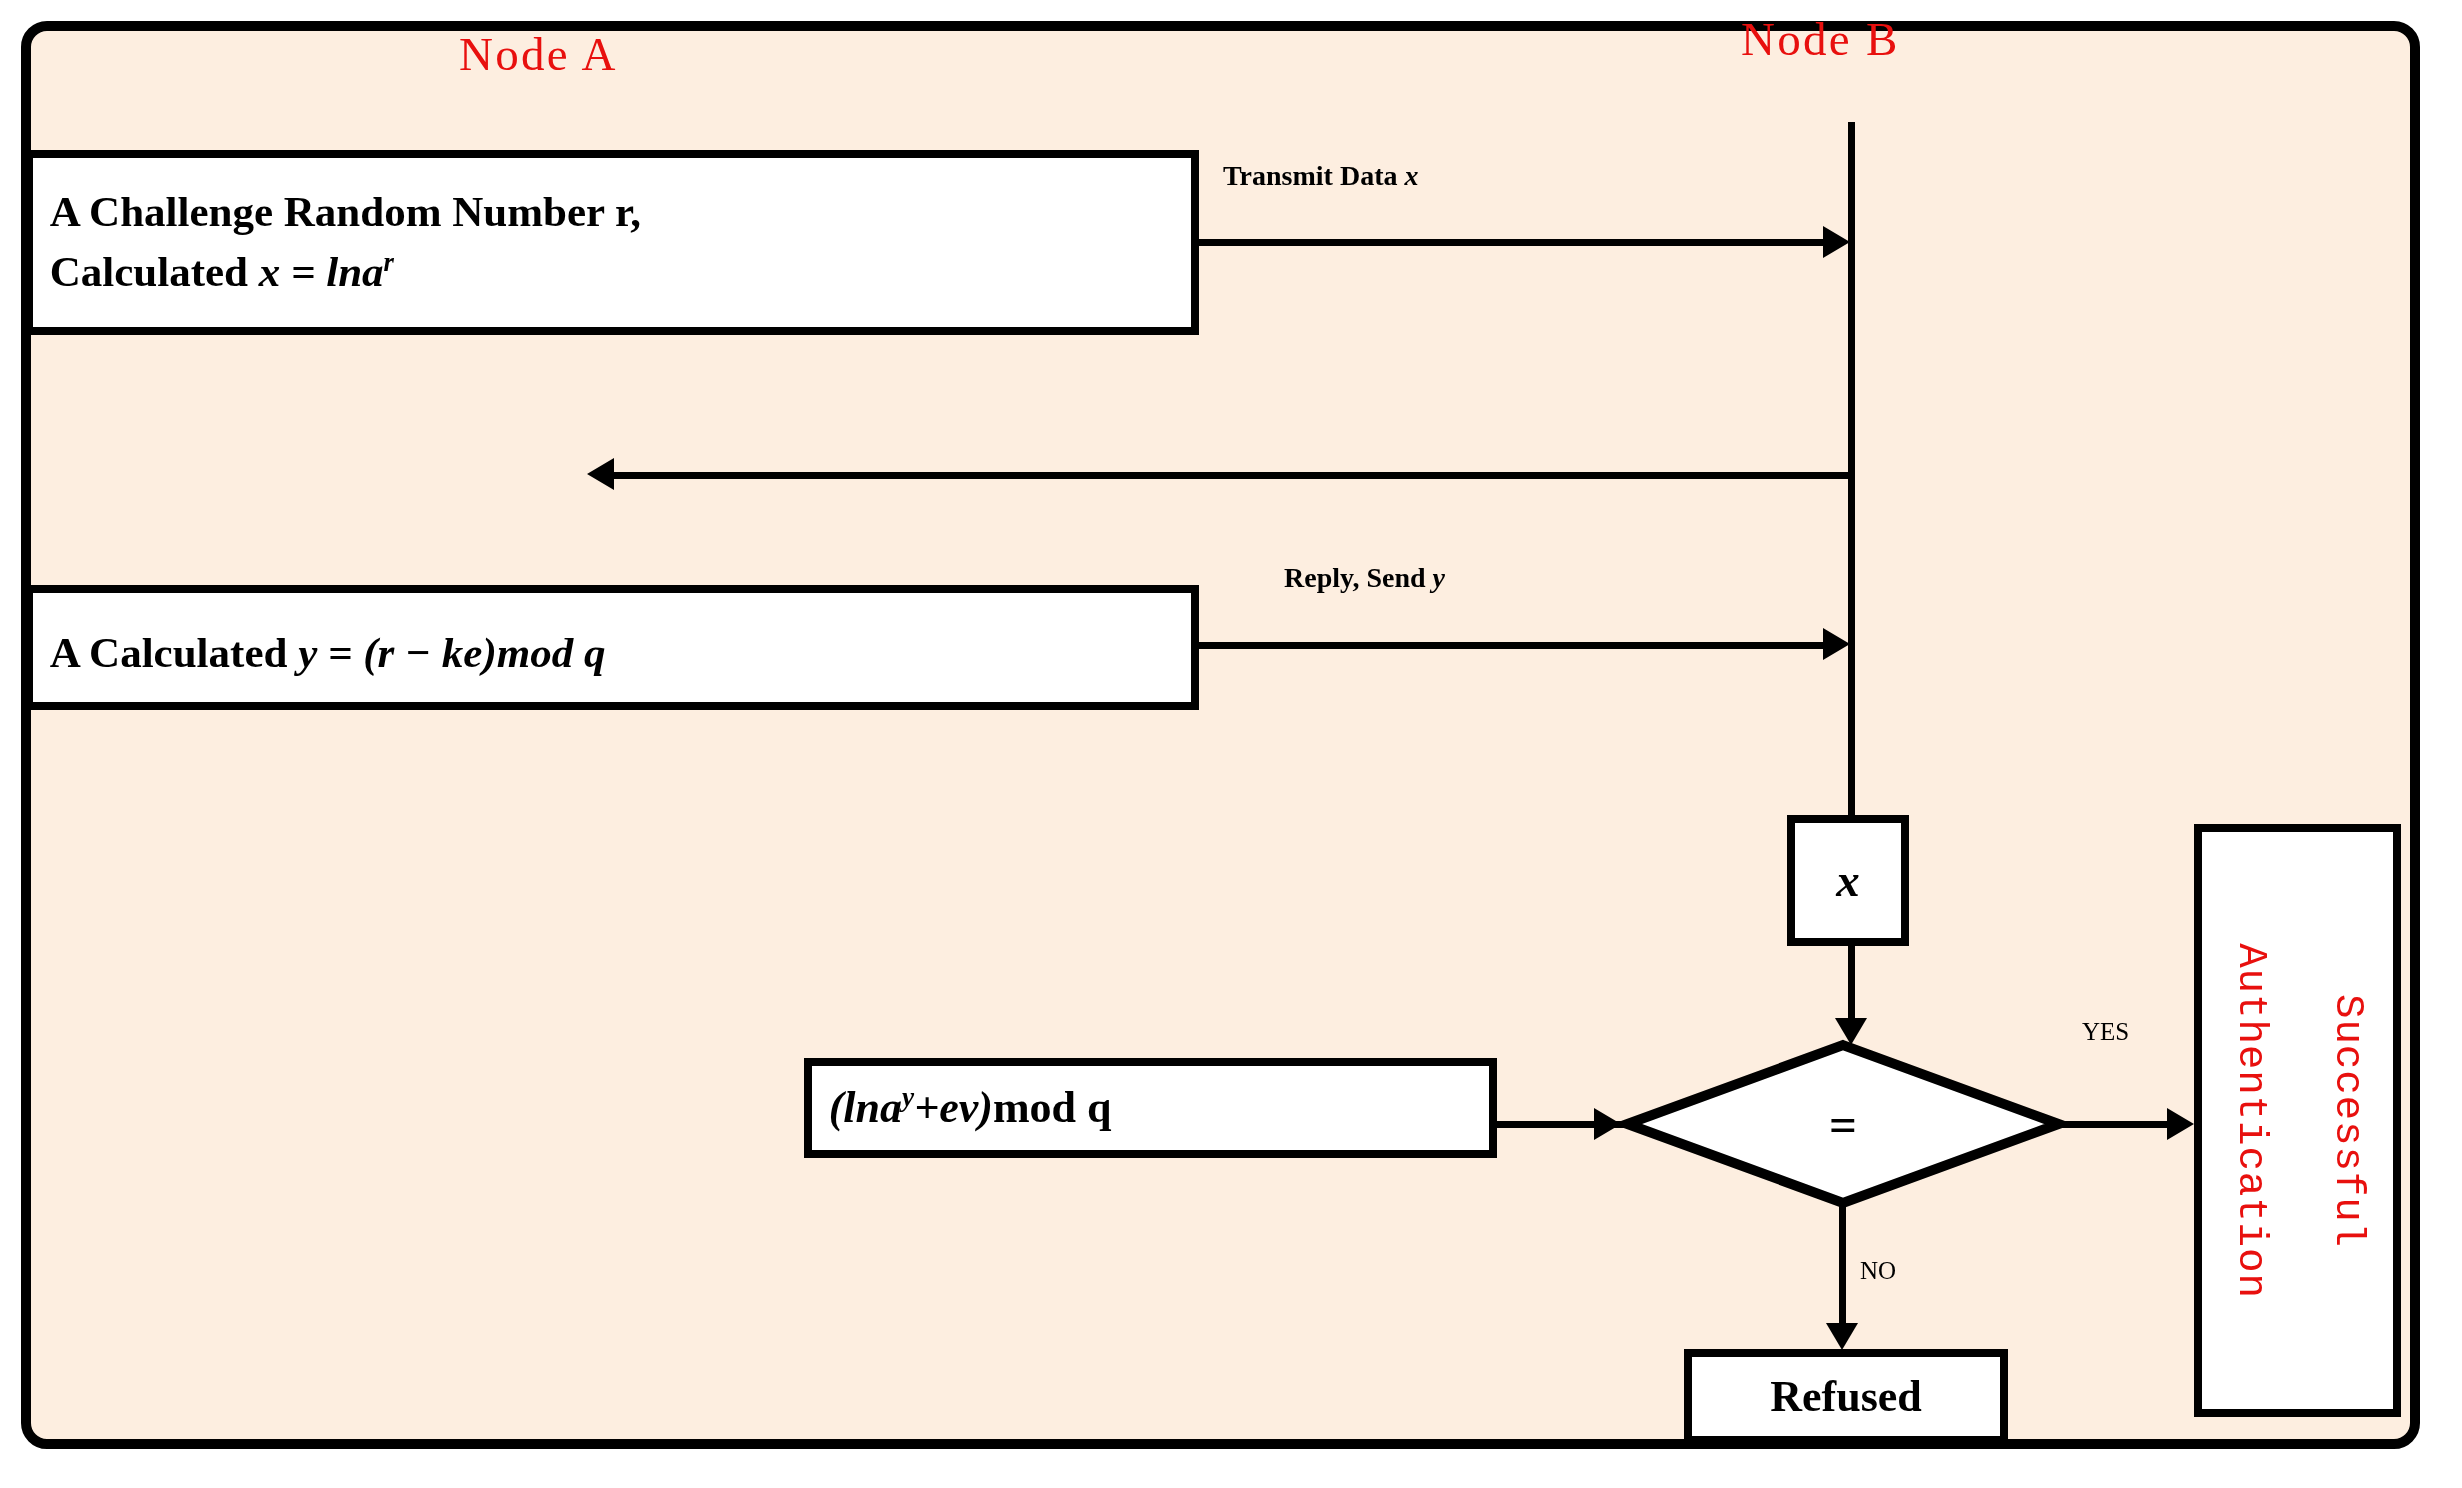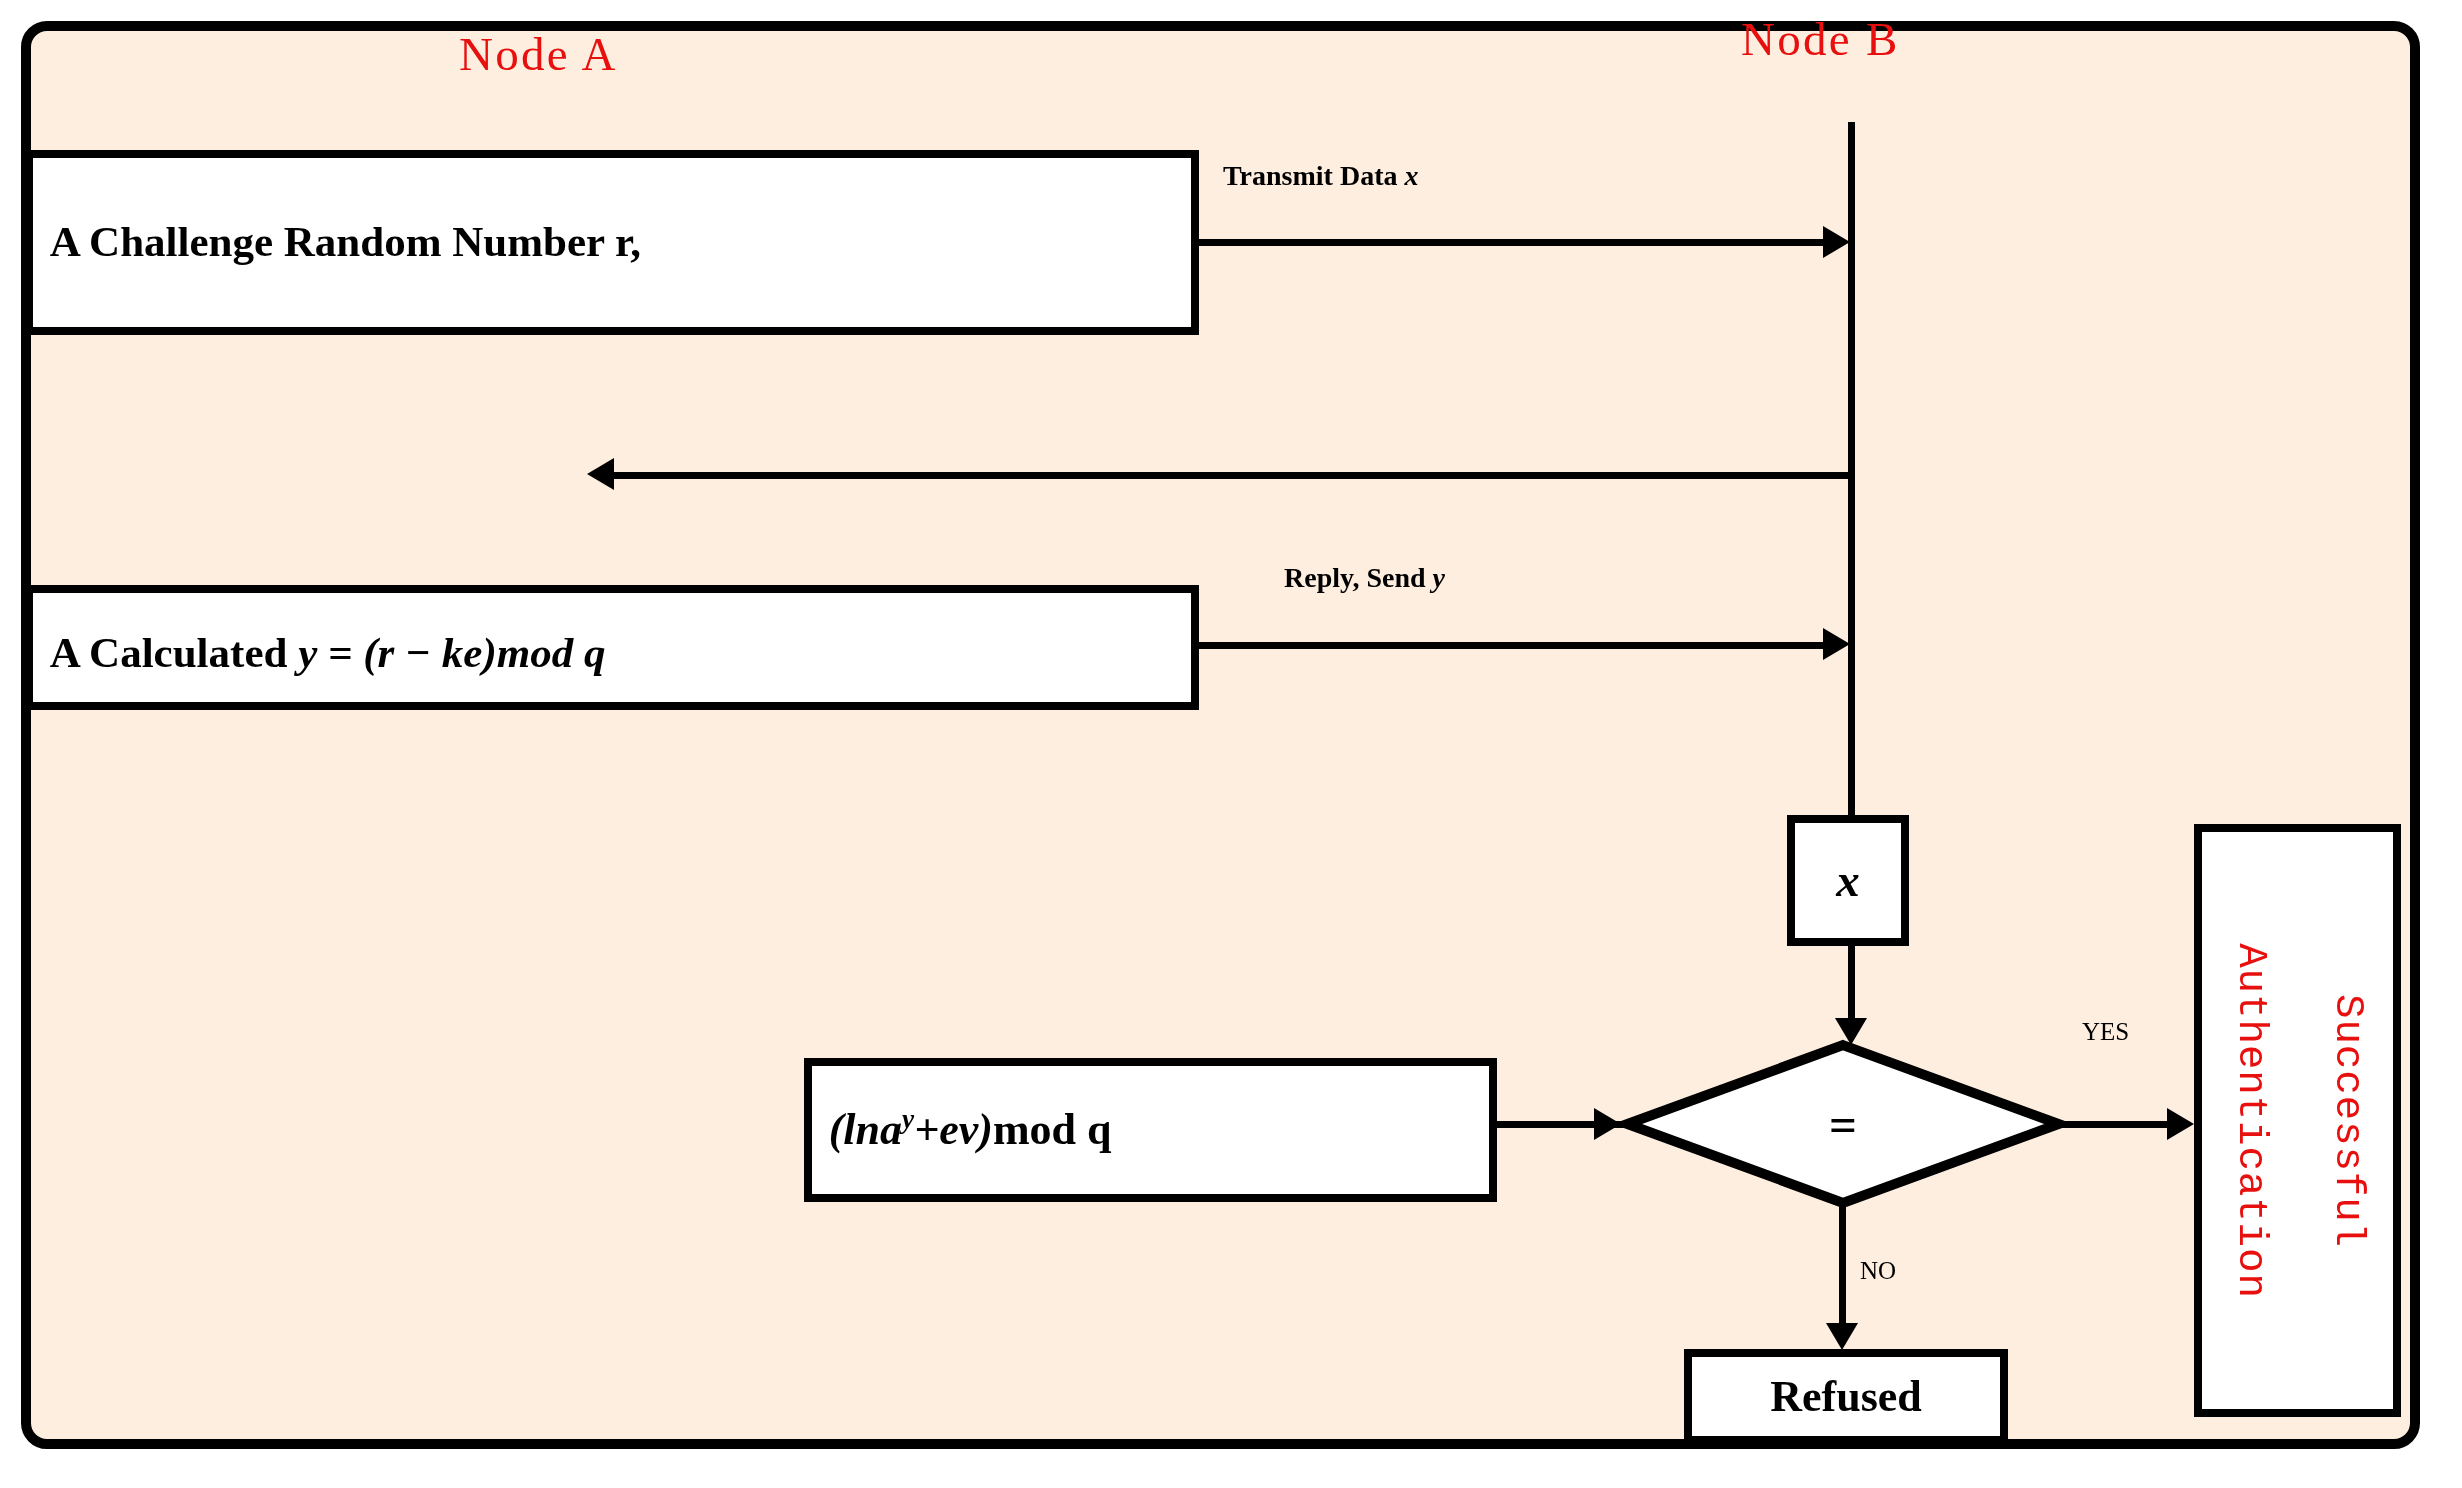--- a/index.html
+++ b/index.html
@@ -160,20 +160,23 @@
 
   <div class="node-label" style="left:459px; top:27px;">Node  A</div>
 
   <div class="node-label" style="left:1741px; top:12px;">Node  B</div>
 
   <div class="vline" style="left:1848px; top:122px; height:693px;"></div>
 
   <div class="pbox" style="left:25px; top:150px; width:1174px; height:185px;">
     <div class="inner serif-bold" style="font-size:43px;">
       <div>A Challenge Random Number r,</div>
+      <div style="margin-top:7.6px;">
+        <span>Calculated </span><span class="mi">x</span><span class="mi"> = </span><span class="mi">lna</span><span class="sup">r</span>
+      </div>
     </div>
   </div>
 
   <div class="edge-label" style="left:1223px; top:160px;">
     <span>Transmit Data </span><span class="mi">x</span>
   </div>
   <div class="hline" style="left:1199px; top:239px; width:631px;"></div>
   <div class="arrow-r" style="left:1823px; top:226px;"></div>
 
   <div class="hline" style="left:612px; top:472px; width:1240px;"></div>
@@ -191,21 +194,21 @@
   <div class="hline" style="left:1199px; top:642px; width:631px;"></div>
   <div class="arrow-r" style="left:1823px; top:628px;"></div>
 
   <div class="pbox" style="left:1787px; top:815px; width:122px; height:131px; justify-content:center;">
     <div class="inner serif-bold mi" style="font-size:47px; text-align:center; padding:0;">x</div>
   </div>
 
   <div class="vline" style="left:1848px; top:946px; height:76px;"></div>
   <div class="arrow-d" style="left:1835px; top:1018px;"></div>
 
-  <div class="pbox" style="left:804px; top:1058px; width:693px; height:144px;">
+  <div class="pbox" style="left:804px; top:1058px; width:693px; height:100px;">
     <div class="inner serif-bold" style="font-size:44px;">
       <span class="mi">(</span><span class="mi">lna</span><span class="sup">y</span><span class="mi">+</span><span class="mi">ev</span><span class="mi">)</span><span>mod q</span>
     </div>
   </div>
 
   <div class="hline" style="left:1497px; top:1121px; width:129px;"></div>
   <div class="arrow-r" style="left:1594px; top:1108px;"></div>
 
   <div id="decision-wrap">
     <svg width="444" height="170" viewBox="0 0 584 224">

